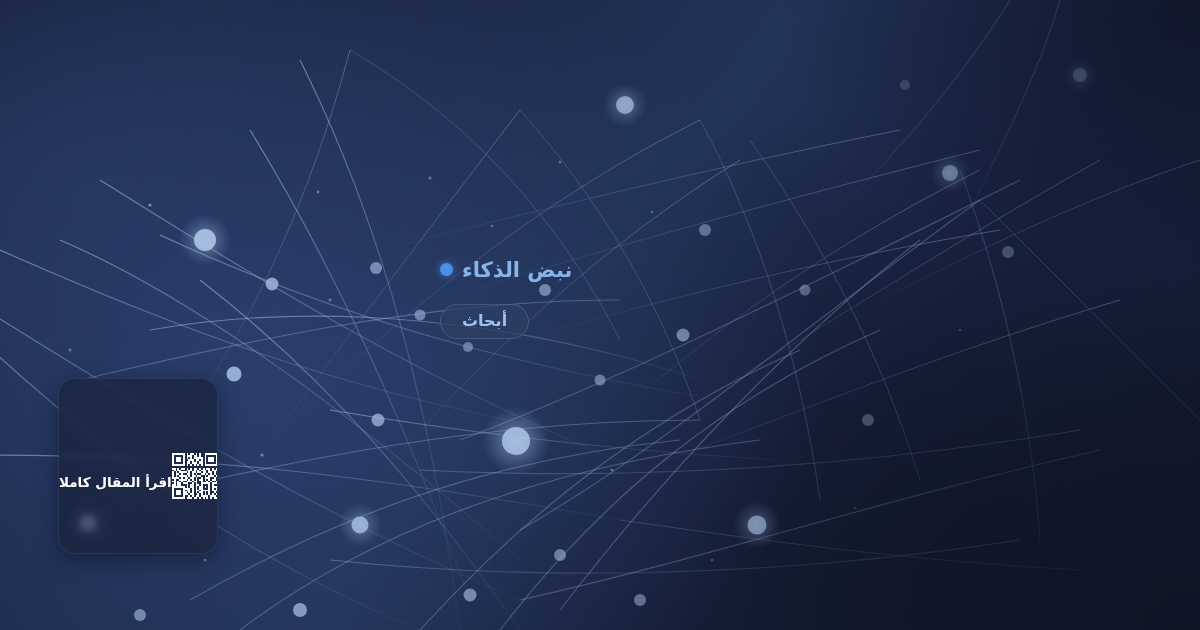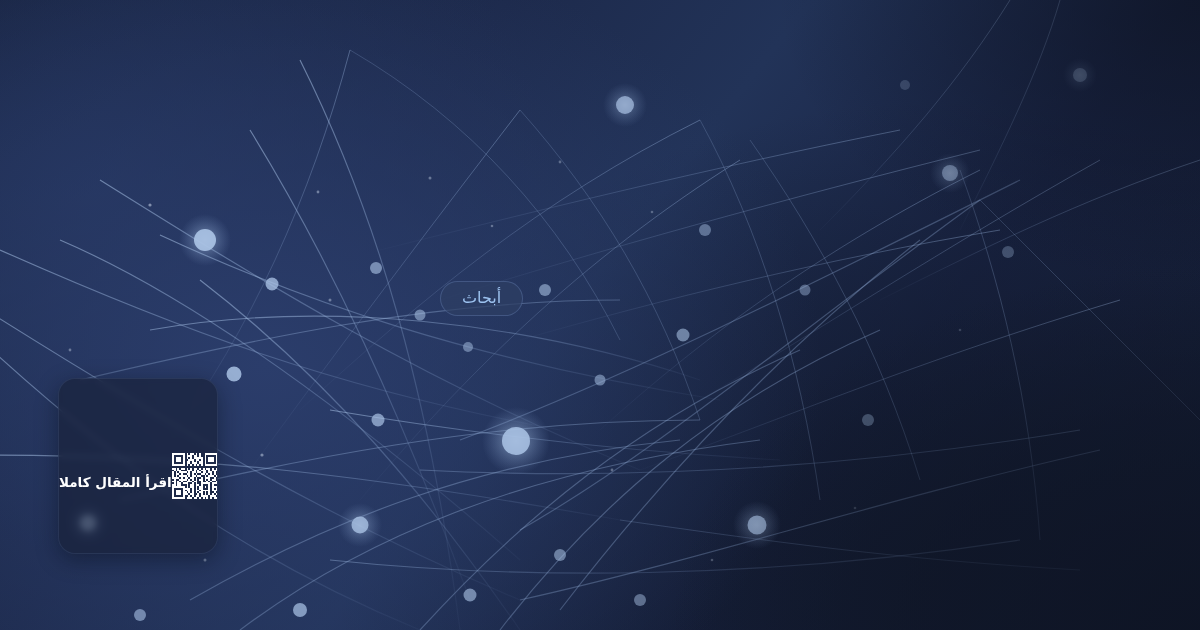--- a/index.html
+++ b/index.html
@@ -86,21 +86,21 @@
   }
 
   #badge {
     display:inline-block;
     padding:8px 21px 9px;
     border-radius:999px;
     background:rgba(46,62,100,0.70);
     border:1px solid rgba(120,150,205,0.30);
     color:#9cc2ef;
     font-size:16px;
-    font-weight:400;
+    font-weight:700;
     line-height:1;
     margin-bottom:34px;
     white-space:nowrap;
   }
 
   #title {
     font-size:41px;
     font-weight:800;
     line-height:1.42;
     color:#ffffff;
@@ -470,18 +470,22 @@
         <rect x="17" y="24" width="1" height="1"></rect>
           <rect x="19" y="24" width="1" height="1"></rect>
         <rect x="23" y="24" width="2" height="1"></rect>
       </g>
     </svg>
     <div id="qr-caption">اقرأ المقال كاملا</div>
   </div>
 
   <div id="content">
 
+    <div id="brand">
+      <span id="brand-dot"></span>
+      <span id="brand-name">نبض الذكاء</span>
+    </div>
 
     <div id="badge">أبحاث</div>
 
 
   </div>
 </div>
 
 </body></html>

